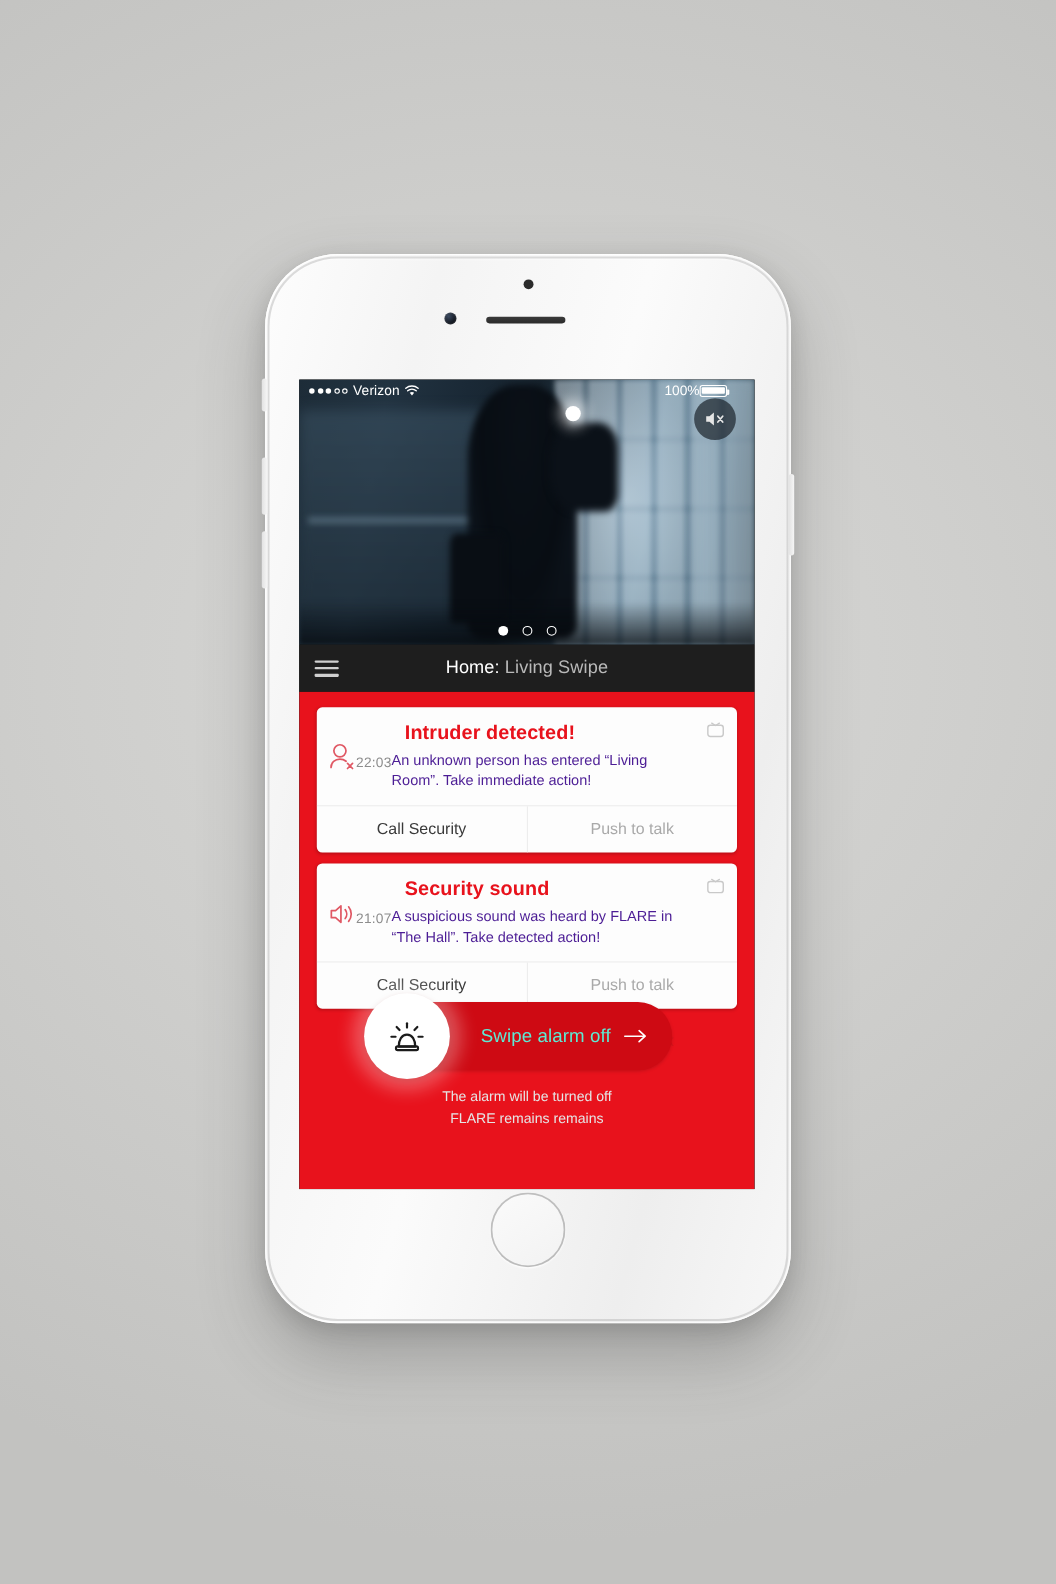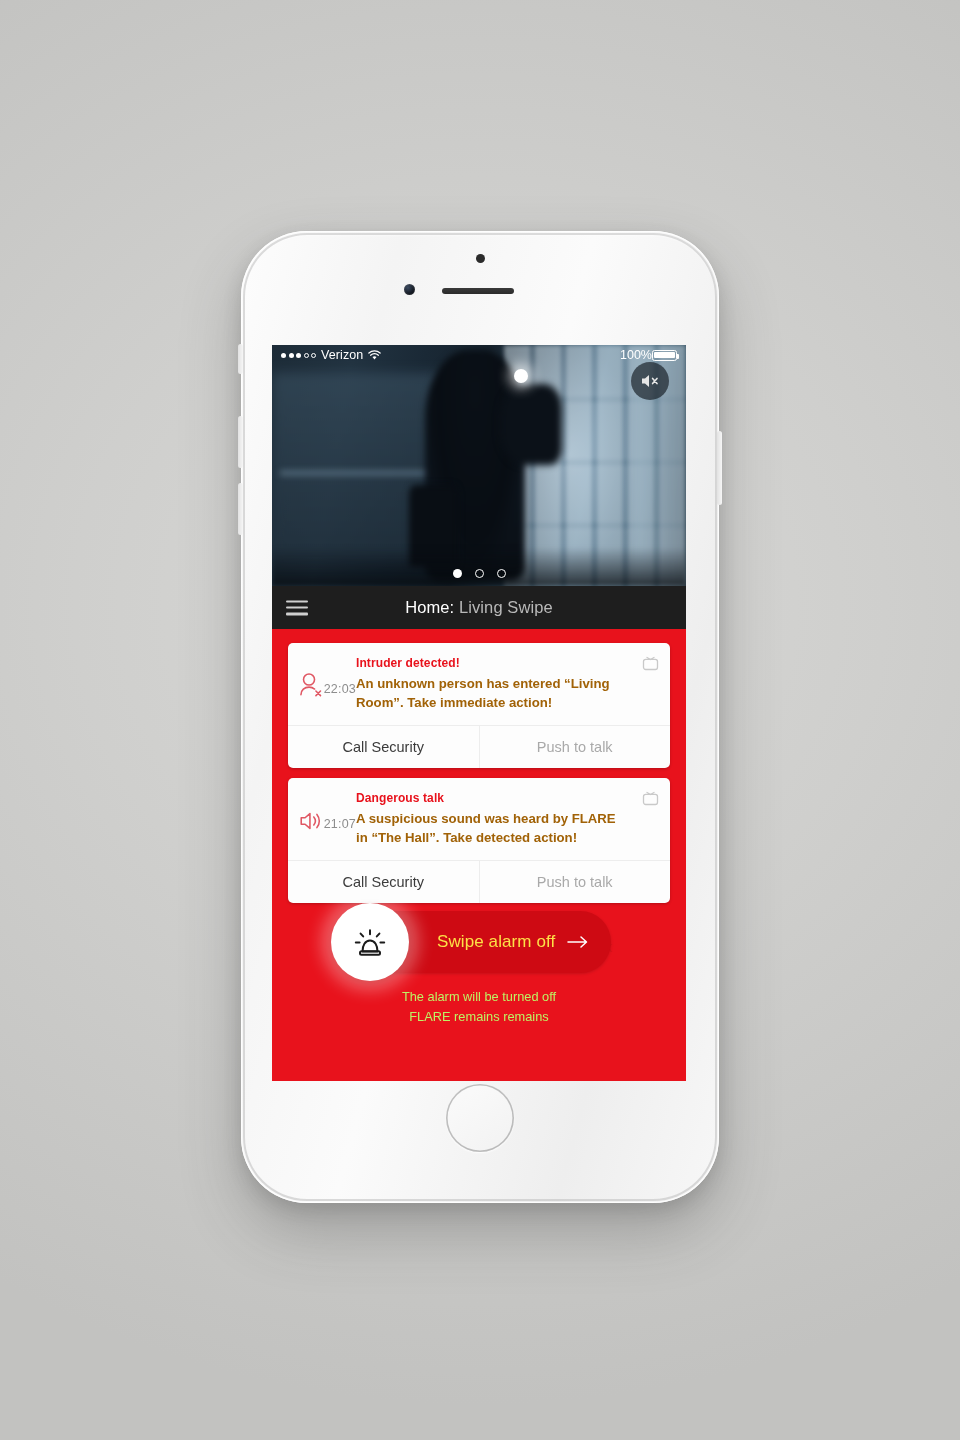--- a/index.html
+++ b/index.html
@@ -105,46 +105,46 @@
   .alerts{background:#E8121C;height:452px;position:relative;overflow:hidden;padding-top:14px;box-sizing:border-box;}
 
   .card{
     margin:0 16px 10px 16px;background:#fdfdfd;border-radius:5px;
     box-shadow:0 1px 3px rgba(0,0,0,.22);overflow:hidden;
   }
   .card-body{display:flex;padding:13px 12px 12px 10px;position:relative;}
   .card-left{width:58px;flex:0 0 58px;display:flex;flex-direction:row;align-items:center;padding-top:3px;}
   .card-time{font-size:12.5px;color:#8d8d8d;margin-top:7px;letter-spacing:.2px;}
   .card-main{flex:1;padding-right:28px;}
-  .card-title{font-size:12px;font-weight:700;color:#E8121C;margin:0 0 5px 0;letter-spacing:.1px;}
-  .card-text{font-size:13.2px;line-height:1.43;color:#a16207;margin:0;font-weight:bold;}
+  .card-title{font-size:18px;font-weight:700;color:#E8121C;margin:0 0 5px 12px;letter-spacing:.1px;}
+  .card-text{font-size:13.2px;line-height:1.43;color:#4c1d95;margin:0;}
   .card-tv{position:absolute;right:10px;top:10px;}
 
   .card-actions{display:flex;border-top:1px solid #ededed;}
   .card-action{flex:1;text-align:center;padding:13px 0;font-size:14.5px;color:#3a3a3a;}
   .card-action.secondary{color:#a9a9a9;}
   .card-action + .card-action{border-left:1px solid #ededed;}
 
   
   .swipe-wrap{position:absolute;left:0;right:0;top:282px;display:flex;justify-content:center;}
   .swipe-track{
     position:relative;width:264px;height:62px;border-radius:31px;
     background:#CE0A13;display:flex;align-items:center;
     box-shadow:0 1px 3px rgba(0,0,0,.15);
   }
   .swipe-knob{
     position:absolute;left:-16px;top:-8px;width:78px;height:78px;border-radius:50%;
     background:#fff;display:flex;align-items:center;justify-content:center;
     box-shadow:0 0 16px 10px rgba(255,255,255,.30), 0 2px 6px rgba(120,0,0,.22);
   }
   .swipe-label{position:absolute;left:90px;display:flex;align-items:center;gap:12px;
-    font-size:17px;color:#fde047;letter-spacing:.1px;}
+    font-size:17px;color:#5eead4;letter-spacing:.1px;}
 
   .swipe-foot{position:absolute;left:0;right:0;top:358px;text-align:center;
-    font-size:12.8px;line-height:1.55;color:#bef264;}
+    font-size:12.8px;line-height:1.55;color:#e5e5e5;}
 
   .fade-row{position:absolute;left:16px;right:16px;top:298px;height:40px;display:flex;
     color:rgba(200,20,25,.55);font-size:14.5px;align-items:center;}
   .fade-row span{flex:1;text-align:center;}
 </style>
 </head>
 <body>
 
 <div class="phone">
   <div class="phone-edge"></div>
@@ -163,21 +163,21 @@
       <div class="vid-wall"></div>
       <div class="vid-sill"></div>
       <div class="vid-windows"></div>
       <div class="vid-curtain"></div>
       <div class="intruder"></div>
       <div class="intruder-arm"></div>
       <div class="intruder-bag"></div>
       <div class="flashlight"></div>
       <div class="vid-fore"></div>
 
-      <div style="position:absolute;left:0;right:0;top:0;height:20px;display:flex;align-items:center;justify-content:space-between;padding:0 9px;box-sizing:border-box;z-index:5;">
+      <div style="position:absolute;left:0;right:16px;top:0;height:20px;display:flex;align-items:center;justify-content:space-between;padding:0 9px;box-sizing:border-box;z-index:5;">
         <div style="display:flex;align-items:center;gap:5px;">
           <span style="display:flex;gap:2.5px;align-items:center;">
             <i style="width:5px;height:5px;border-radius:50%;background:#fff;display:block;"></i>
             <i style="width:5px;height:5px;border-radius:50%;background:#fff;display:block;"></i>
             <i style="width:5px;height:5px;border-radius:50%;background:#fff;display:block;"></i>
             <i style="width:5px;height:5px;border-radius:50%;border:1px solid #fff;box-sizing:border-box;display:block;"></i>
             <i style="width:5px;height:5px;border-radius:50%;border:1px solid #fff;box-sizing:border-box;display:block;"></i>
           </span>
           <span style="font-size:12.5px;color:#fff;letter-spacing:.1px;">Verizon</span>
           <svg width="13" height="11" viewBox="0 0 13 11">
@@ -253,21 +253,21 @@
         <div class="card-body">
           <div class="card-left">
             <svg width="28" height="28" viewBox="0 0 28 28">
               <path d="M3.5 10.5h4.2l5.3-4.6v16.2l-5.3-4.6H3.5z" fill="none" stroke="#E05864" stroke-width="1.7" stroke-linejoin="round"></path>
               <path d="M17.2 9.6a7 7 0 0 1 0 8.8" fill="none" stroke="#E05864" stroke-width="1.7" stroke-linecap="round"></path>
               <path d="M20.6 6.8a11.3 11.3 0 0 1 0 14.4" fill="none" stroke="#E05864" stroke-width="1.7" stroke-linecap="round"></path>
             </svg>
             <span class="card-time">21:07</span>
           </div>
           <div class="card-main">
-            <p class="card-title">Dangerous talk</p>
+            <p class="card-title">Security sound</p>
             <p class="card-text">A suspicious sound was heard by FLARE in “The Hall”. Take detected action!</p>
           </div>
           <span class="card-tv">
             <svg width="19" height="19" viewBox="0 0 19 19">
               <path d="M6 4.4L9.5 6.6 13 4.4" fill="none" stroke="#c9c9c9" stroke-width="1.2" stroke-linecap="round"></path>
               <rect x="2.5" y="6.3" width="14" height="10.2" rx="2.2" fill="none" stroke="#c9c9c9" stroke-width="1.3"></rect>
             </svg>
           </span>
         </div>
         <div class="card-actions">

